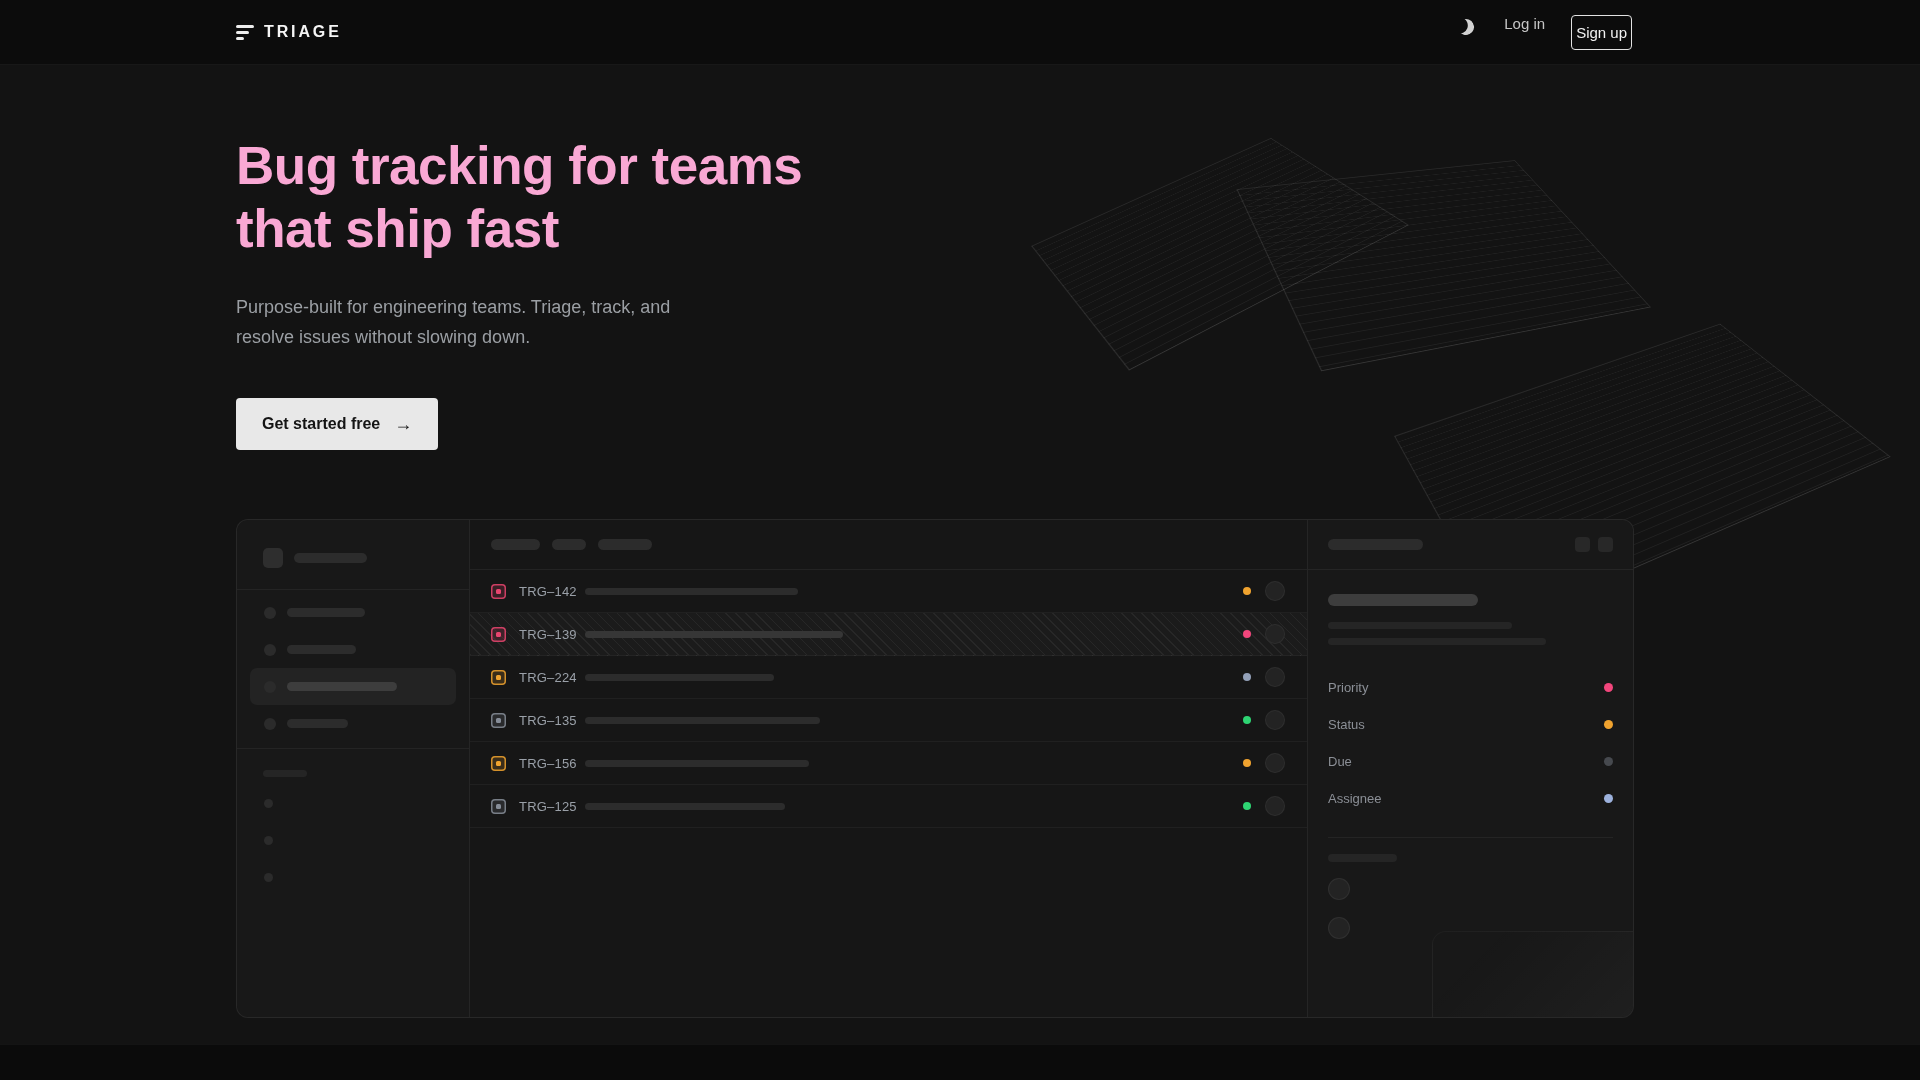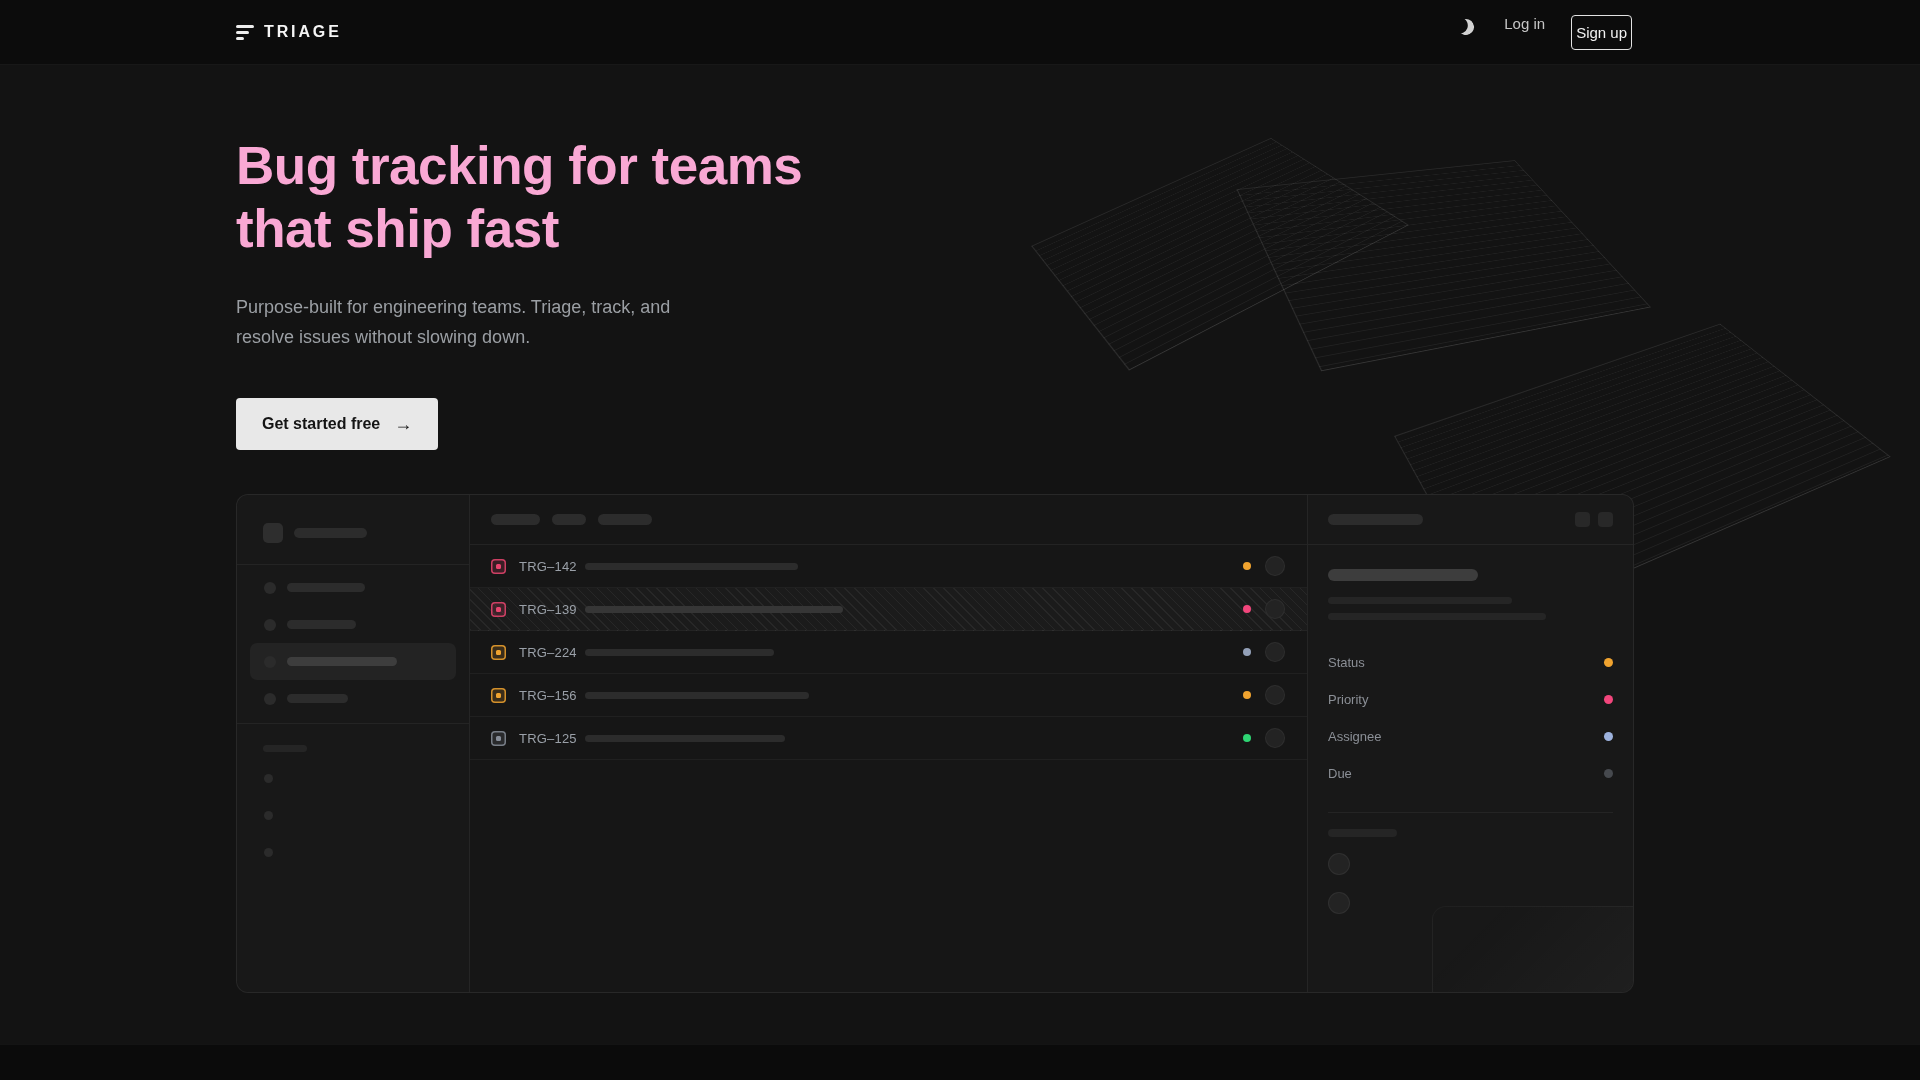--- a/index.html
+++ b/index.html
@@ -59,21 +59,21 @@
   .cta{
     margin-top:46px;height:52px;padding:0 26px;
     display:inline-flex;align-items:center;gap:14px;
     background:#e8e8e8;color:#141414;border:none;border-radius:4px;
     font-family:inherit;font-size:16px;font-weight:600;cursor:pointer;
   }
   .cta .arrow{font-size:18px;line-height:1;}
 
   
   .preview{
-    position:relative;z-index:2;margin-top:44px;height:497px;
+    position:relative;z-index:2;margin-top:69px;height:497px;
     background:#161616;border:1px solid rgba(255,255,255,0.08);
     border-radius:12px;overflow:hidden;
     display:grid;grid-template-columns:233px 1fr 326px;
   }
   .sk{background:#2c2c2c;border-radius:99px;display:inline-block;}
   .sk.bright{background:#3d3d3d;}
   .sk.dim{background:#252525;}
 
   
   .sb{border-right:1px solid rgba(255,255,255,0.06);background:rgba(255,255,255,0.012);}
@@ -251,20 +251,29 @@
             <div class="issue">
     <span class="pic" style="background: rgba(240, 163, 47, 0.17); box-shadow: rgba(240, 163, 47, 0.85) 0px 0px 0px 1.5px inset;">
                 <i style="background: rgb(240, 163, 47);"></i>
               </span>
     <span class="iid">TRG–224</span>
     <span class="bar" style="width: 189px;"></span>
     <span class="dot" style="background: rgb(147, 160, 184);"></span>
     <span class="av"></span>
   </div>
             <div class="issue">
+    <span class="pic" style="background: rgba(134, 141, 152, 0.17); box-shadow: rgba(134, 141, 152, 0.85) 0px 0px 0px 1.5px inset;">
+                <i style="background: rgb(134, 141, 152);"></i>
+              </span>
+    <span class="iid">TRG–135</span>
+    <span class="bar" style="width: 235px;"></span>
+    <span class="dot" style="background: rgb(46, 213, 115);"></span>
+    <span class="av"></span>
+  </div>
+            <div class="issue">
     <span class="pic" style="background: rgba(240, 163, 47, 0.17); box-shadow: rgba(240, 163, 47, 0.85) 0px 0px 0px 1.5px inset;">
                 <i style="background: rgb(240, 163, 47);"></i>
               </span>
     <span class="iid">TRG–156</span>
     <span class="bar" style="width: 224px;"></span>
     <span class="dot" style="background: rgb(240, 163, 47);"></span>
     <span class="av"></span>
   </div>
             <div class="issue">
     <span class="pic" style="background: rgba(134, 141, 152, 0.17); box-shadow: rgba(134, 141, 152, 0.85) 0px 0px 0px 1.5px inset;">
@@ -284,34 +293,34 @@
           <span class="spacer"></span>
           <span class="sq"></span>
           <span class="sq"></span>
         </div>
         <div class="detail-body">
           <span class="sk bright" style="width:150px;height:12px;display:block"></span>
           <span class="sk dim" style="width:184px;height:7px;display:block;margin-top:16px"></span>
           <span class="sk dim" style="width:218px;height:7px;display:block;margin-top:9px"></span>
           <div class="props">
               <div class="prop">
+    <span class="plabel">Priority</span>
+    <span class="pdot" style="background: rgb(242, 70, 124);"></span>
+  </div>
+              <div class="prop">
     <span class="plabel">Status</span>
     <span class="pdot" style="background: rgb(240, 163, 47);"></span>
   </div>
               <div class="prop">
-    <span class="plabel">Priority</span>
-    <span class="pdot" style="background: rgb(242, 70, 124);"></span>
+    <span class="plabel">Due</span>
+    <span class="pdot" style="background: rgb(70, 73, 78);"></span>
   </div>
               <div class="prop">
     <span class="plabel">Assignee</span>
     <span class="pdot" style="background: rgb(157, 178, 221);"></span>
-  </div>
-              <div class="prop">
-    <span class="plabel">Due</span>
-    <span class="pdot" style="background: rgb(70, 73, 78);"></span>
   </div>
             </div>
           <div class="detail-sep"></div>
           <span class="sk dim" style="width:69px;height:8px;display:block"></span>
           <div class="big-dots">
             <span class="big-dot"></span>
             <span class="big-dot"></span>
           </div>
         </div>
         <div class="detail-glow"></div>

